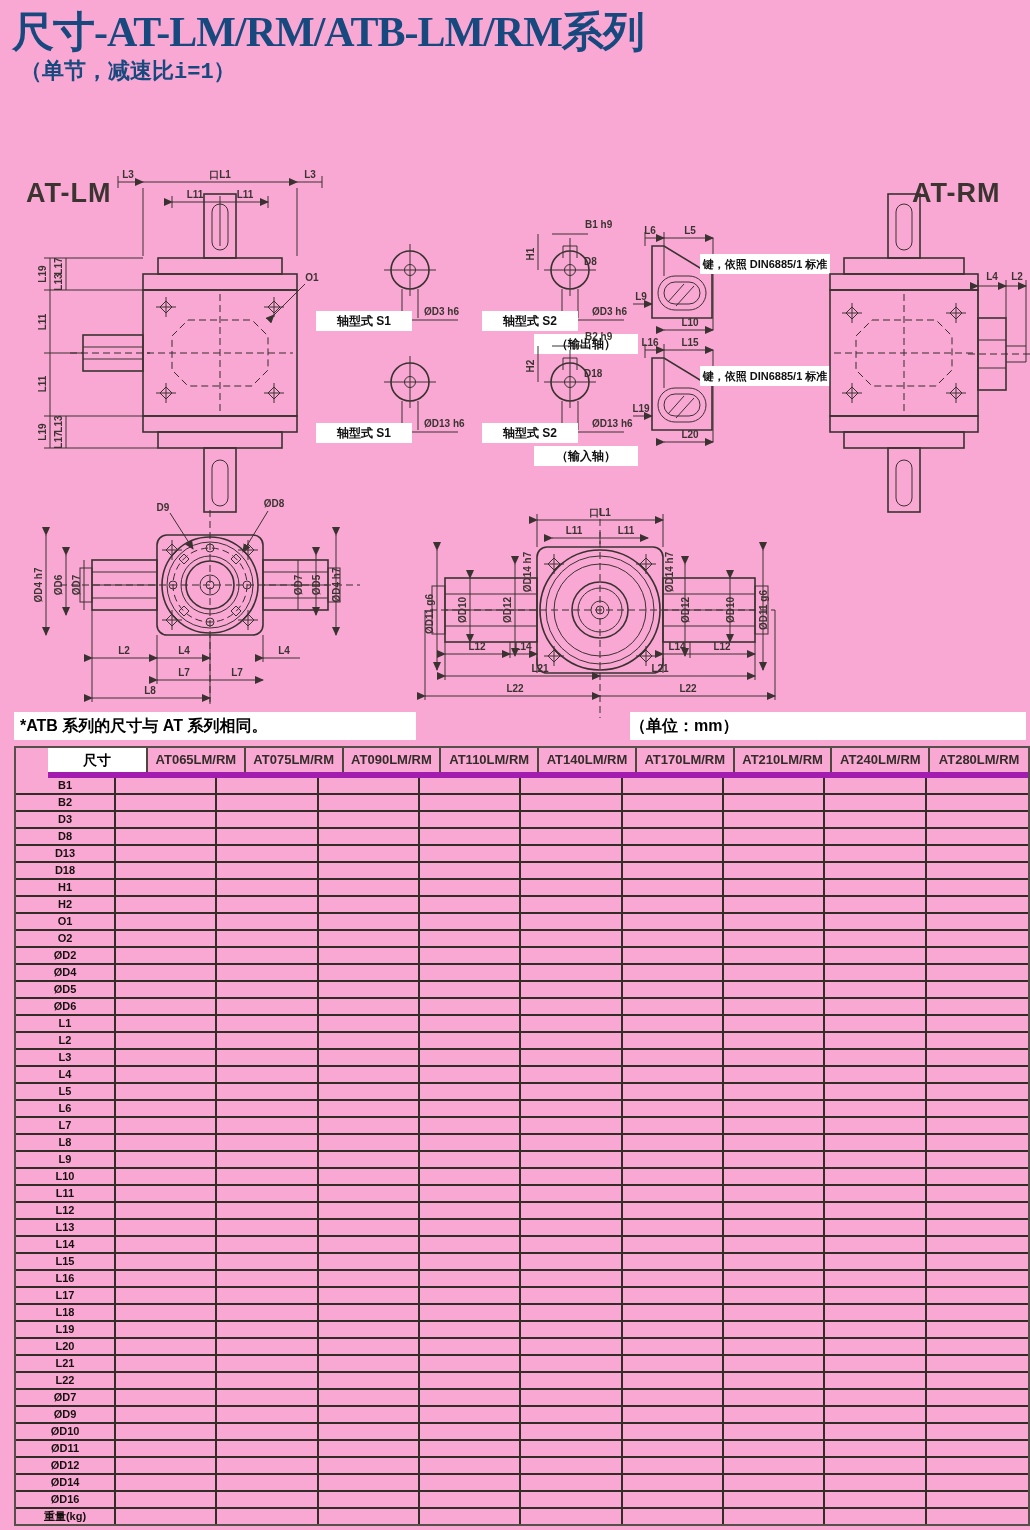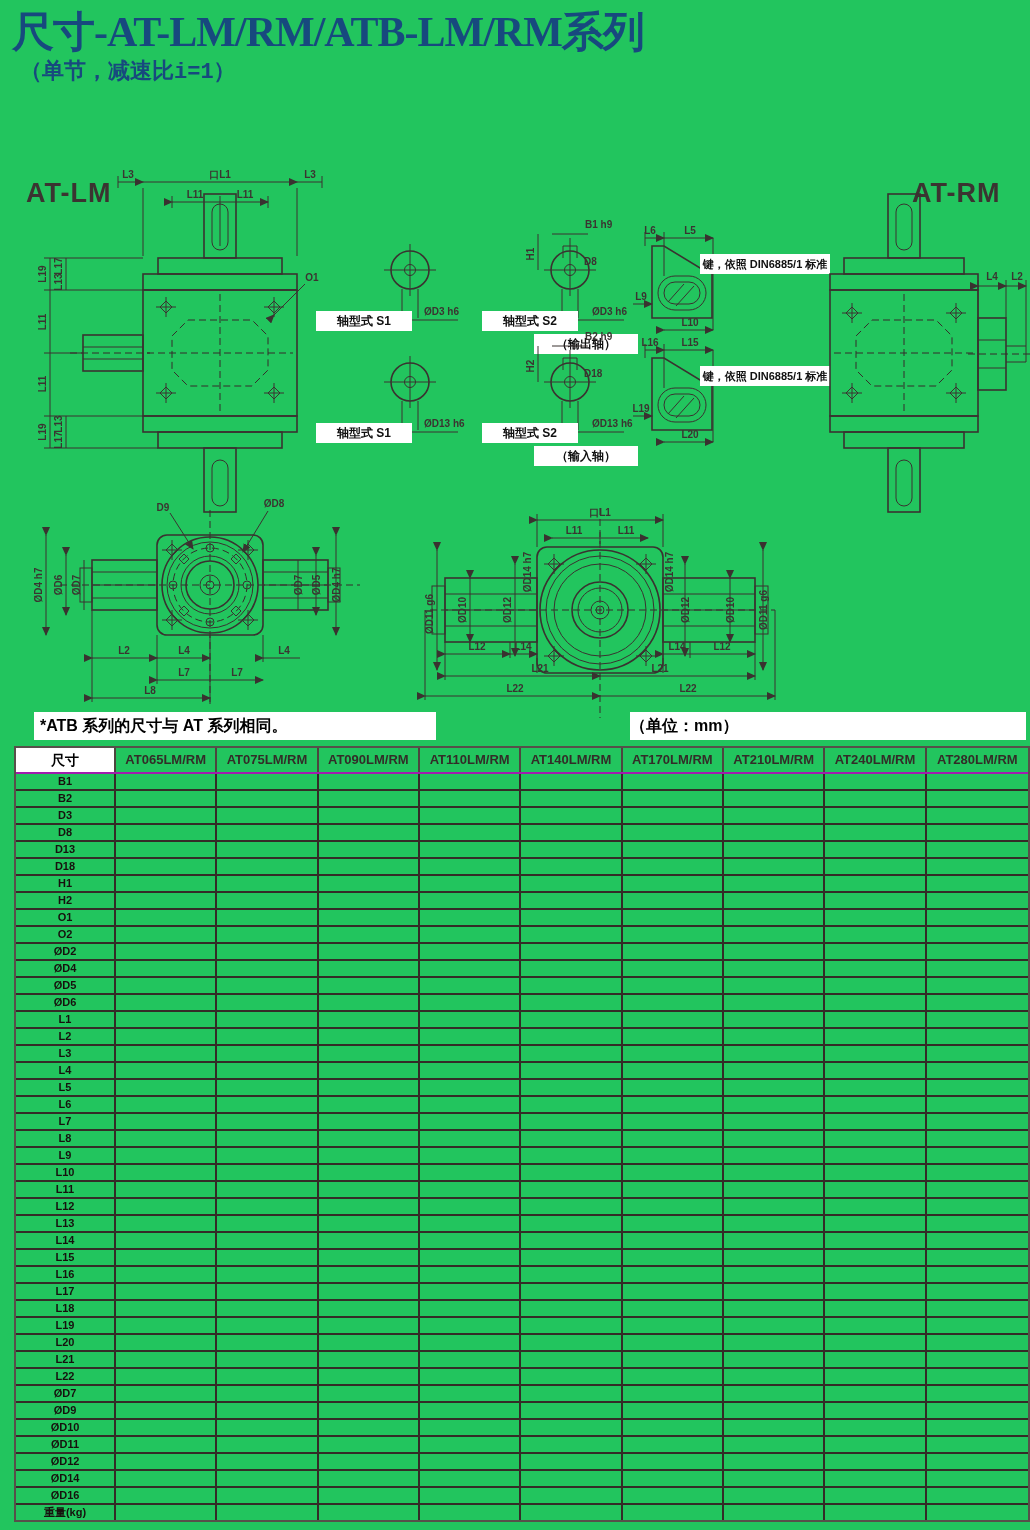--- a/index.html
+++ b/index.html
@@ -1,43 +1,43 @@
 <!DOCTYPE html>
 <html><head>
 <meta charset="utf-8">
 <style>
   html,body{margin:0;padding:0;background:#000;}
-  #page{position:relative;width:1030px;height:1530px;background:#22c55e;overflow:hidden;
+  #page{position:relative;width:1030px;height:1530px;background:#f9a8d4;overflow:hidden;
         font-family:"Liberation Sans",sans-serif;}
   
   .title{position:absolute;left:12px;top:4px;font-family:"Liberation Serif",serif;
          font-weight:bold;font-size:42px;color:#17497e;letter-spacing:-1px;white-space:nowrap;}
   .subtitle{position:absolute;left:20px;top:56px;font-family:Liberation Mono, monospace;
          font-weight:bold;font-size:22px;color:#17497e;white-space:nowrap;}
   
   #drw{position:absolute;left:0;top:168px;}
   .ln{stroke:#3a3230;fill:none;stroke-width:1.6px;}
   .thin{stroke:#3a3230;fill:none;stroke-width:1px;}
   .dsh{stroke:#352d2a;fill:none;stroke-width:1px;stroke-dasharray:7 4;}
   .dim{stroke:#3a3230;fill:none;stroke-width:1px;}
   text.dlbl{fill:#3b3431;font:bold 10px "Liberation Sans",sans-serif;text-anchor:middle;}
   text.ts{text-anchor:start;}
   text.dttl{fill:#3b3431;font:bold 27px "Liberation Sans",sans-serif;letter-spacing:1px;text-anchor:start;}
   .wbox{fill:#ffffff;stroke:none;}
   text.wtxt{fill:#101010;font:bold 12px "Liberation Sans",sans-serif;text-anchor:middle;}
   
   .note{position:absolute;top:712px;height:28px;background:#fff;color:#000;
         font-size:16px;font-weight:bold;line-height:28px;}
-  .note-left{left:14px;width:396px;padding-left:6px;margin-left:20px;}
+  .note-left{left:14px;width:396px;padding-left:6px;}
   .note-right{left:630px;width:390px;padding-right:6px;}
   
   #dimtable{position:absolute;left:14px;top:746px;width:1012px;border:2px solid #57504a;}
   .trow{display:grid;grid-template-columns:100px repeat(9,1fr);border-bottom:2px solid #342c27;}
   .trow:last-child{border-bottom:none;}
-  .trow.head{border-bottom:2px solid #a21caf;height:24px;}
+  .trow.head{border-bottom:6px solid #a21caf;height:24px;margin-left:32px;}
   .tcell{border-right:2px solid #342c27;height:15px;line-height:15px;text-align:center;
          font-size:11px;color:#17110e;overflow:hidden;}
   .trow .tcell:last-child{border-right:none;}
   .head .tcell{height:24px;line-height:24px;font-size:13px;font-weight:bold;color:#332c28;
          border-right:2px solid #4d463f;}
   .head .size-cell{background:#ffffff;color:#000;font-size:14px;font-weight:bold;}
   .rlabel{font-weight:bold;}
 </style>
 </head>
 <body>

